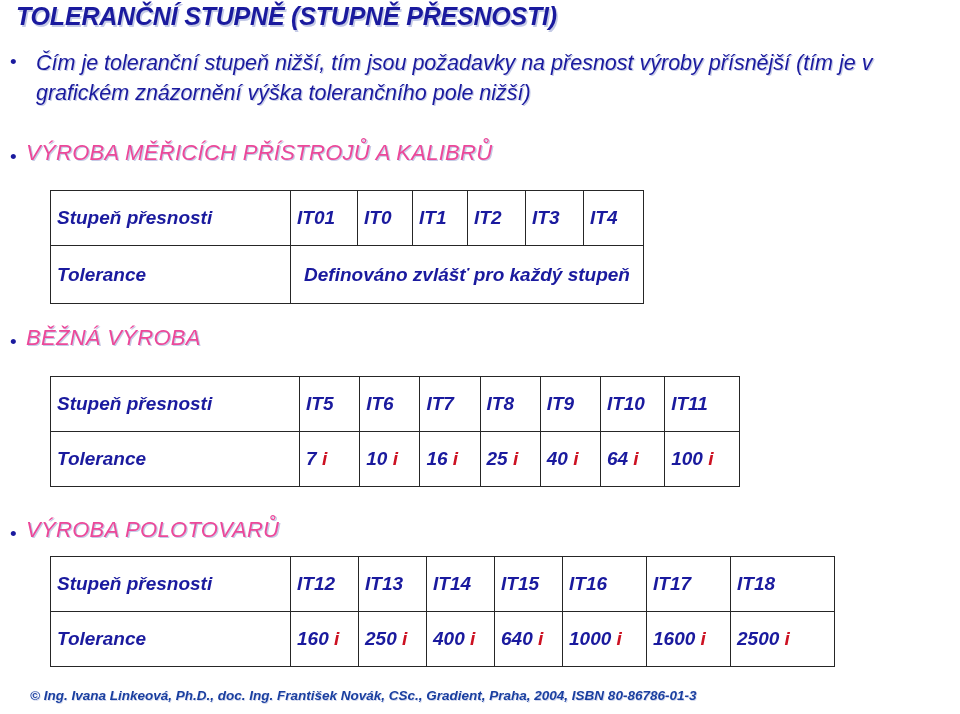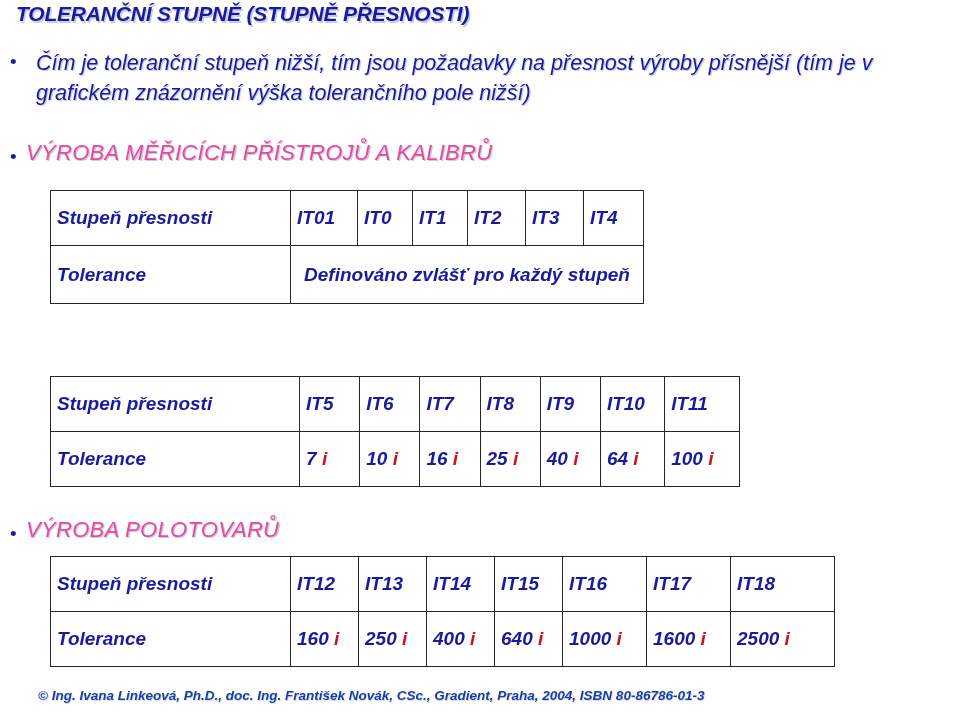--- a/index.html
+++ b/index.html
@@ -21,21 +21,21 @@
     position: absolute;
     inset: 0;
     background: #ffffff;
   }
 
   
   .slide-title {
     position: absolute;
     left: 16px;
     top: 2px;
-    font-size: 21px;
+    font-size: 25px;
     font-weight: bold;
     font-style: italic;
     letter-spacing: -0.2px;
     color: #1a1a9e;
     white-space: nowrap;
     text-shadow: 1.5px 1.5px 0 rgba(150,160,210,0.55);
   }
 
   
   .bullet-row {
@@ -116,21 +116,20 @@
   .footer {
     position: absolute;
     left: 30px;
     top: 688px;
     font-size: 13.5px;
     font-style: italic;
     font-weight: bold;
     color: #1a3fa0;
     white-space: nowrap;
     text-shadow: 0.8px 0.8px 0 rgba(160,170,215,0.45);
-    margin-left: 8px;
   }
 </style>
 </head>
 <body>
 
 <div class="slide">
 
   <div class="slide-title">TOLERANČNÍ STUPNĚ (STUPNĚ PŘESNOSTI)</div>
 
   <div class="bullet-row" style="left:10px; top:45px;">
@@ -163,20 +162,24 @@
         <td class="value-cell">IT3</td>
         <td class="value-cell">IT4</td>
       </tr>
       <tr style="height:58px;">
         <td class="label-cell">Tolerance</td>
         <td class="span-cell" colspan="6">Definováno zvlášť pro každý stupeň</td>
       </tr>
     </tbody>
   </table>
 
+  <div class="bullet-row" style="left:10px; top:325px;">
+    <span class="bullet-dot"></span>
+    <span class="section-head">BĚŽNÁ VÝROBA</span>
+  </div>
 
   <table class="it-table" style="left:50px; top:376px; width:690px;">
     <colgroup>
       <col style="width:240px">
       <col style="width:58px">
         <col style="width:58px">
         <col style="width:58px">
       <col style="width:58px">
         <col style="width:58px">
         <col style="width:62px">

